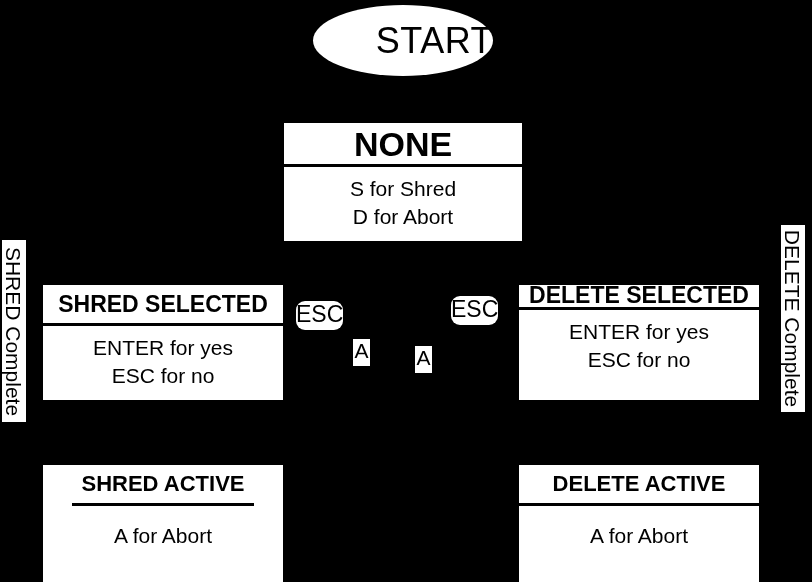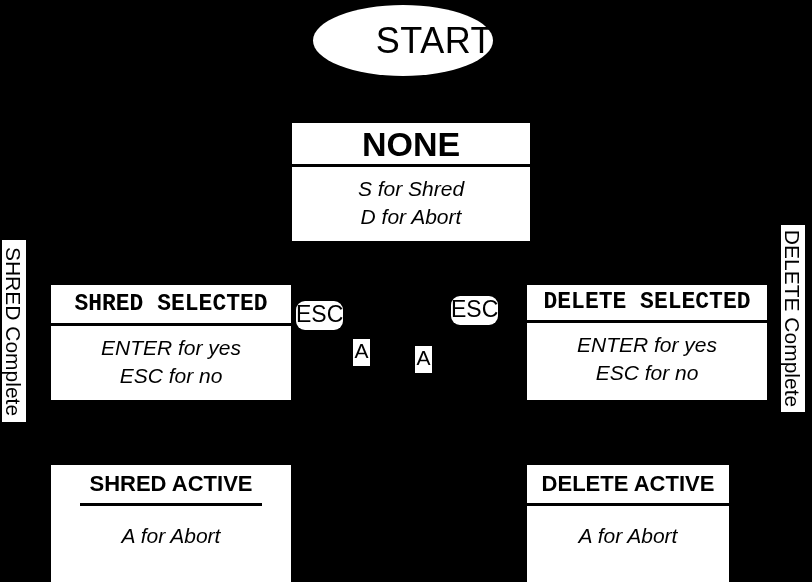--- a/index.html
+++ b/index.html
@@ -33,21 +33,20 @@
     line-height: 1;
   }
 
   
   .state-box {
     position: absolute;
     background: #ffffff;
     box-sizing: border-box;
     display: flex;
     flex-direction: column;
-    margin-left: 8px;
   }
   .state-title-row {
     box-sizing: border-box;
     padding: 0 10px;
     display: flex;
     align-items: center;
     justify-content: center;
     border-bottom: 3px solid #000000;
   }
   .state-title {
@@ -56,32 +55,31 @@
     line-height: 1;
     white-space: nowrap;
   }
   .state-body {
     flex: 1;
     box-sizing: border-box;
     padding: 8px 10px 0 10px;
     display: flex;
     flex-direction: column;
     align-items: center;
-    font-style: italic;
   }
   .state-line {
     color: #000000;
     font-size: 21px;
     line-height: 1.32;
     white-space: nowrap;
   }
 
   
   .title-lg { font-size: 34px; }
-  .title-md { font-size: 23px; font-family: Liberation Mono, monospace; }
+  .title-md { font-size: 23px; }
   .title-sm { font-size: 22px; }
 
   
   .edge-label {
     position: absolute;
     background: #ffffff;
     color: #000000;
     font-size: 23px;
     line-height: 1.18;
     text-align: center;
@@ -143,39 +141,39 @@
     <div class="state-title-row" style="height:41px;">
       <span class="state-title title-md">SHRED SELECTED</span>
     </div>
     <div class="state-body">
       <span class="state-line">ENTER for yes</span>
       <span class="state-line">ESC for no</span>
     </div>
   </div>
 
   <div class="state-box" style="left:519px; top:285px; width:240px; height:115px;">
-    <div class="state-title-row" style="height:38px;">
+    <div class="state-title-row" style="height:25px;align-items:flex-end;">
       <span class="state-title title-md">DELETE SELECTED</span>
     </div>
     <div class="state-body">
       <span class="state-line">ENTER for yes</span>
       <span class="state-line">ESC for no</span>
     </div>
   </div>
 
   <div class="state-box" style="left:43px; top:465px; width:240px; height:117px;align-items:center;">
     <div class="state-title-row" style="height:41px;">
       <span class="state-title title-sm">SHRED ACTIVE</span>
     </div>
     <div class="state-body" style="padding-top:16px;">
       <span class="state-line">A for Abort</span>
     </div>
   </div>
 
-  <div class="state-box" style="left:519px; top:465px; width:202px; height:117px;">
+  <div class="state-box" style="left:519px; top:465px; width:240px; height:117px;">
     <div class="state-title-row" style="height:41px;">
       <span class="state-title title-sm">DELETE ACTIVE</span>
     </div>
     <div class="state-body" style="padding-top:16px;">
       <span class="state-line">A for Abort</span>
     </div>
   </div>
 
   <div class="edge-label" style="left:296px; top:301px; width:47px; height:29px;">ESC</div>
 

